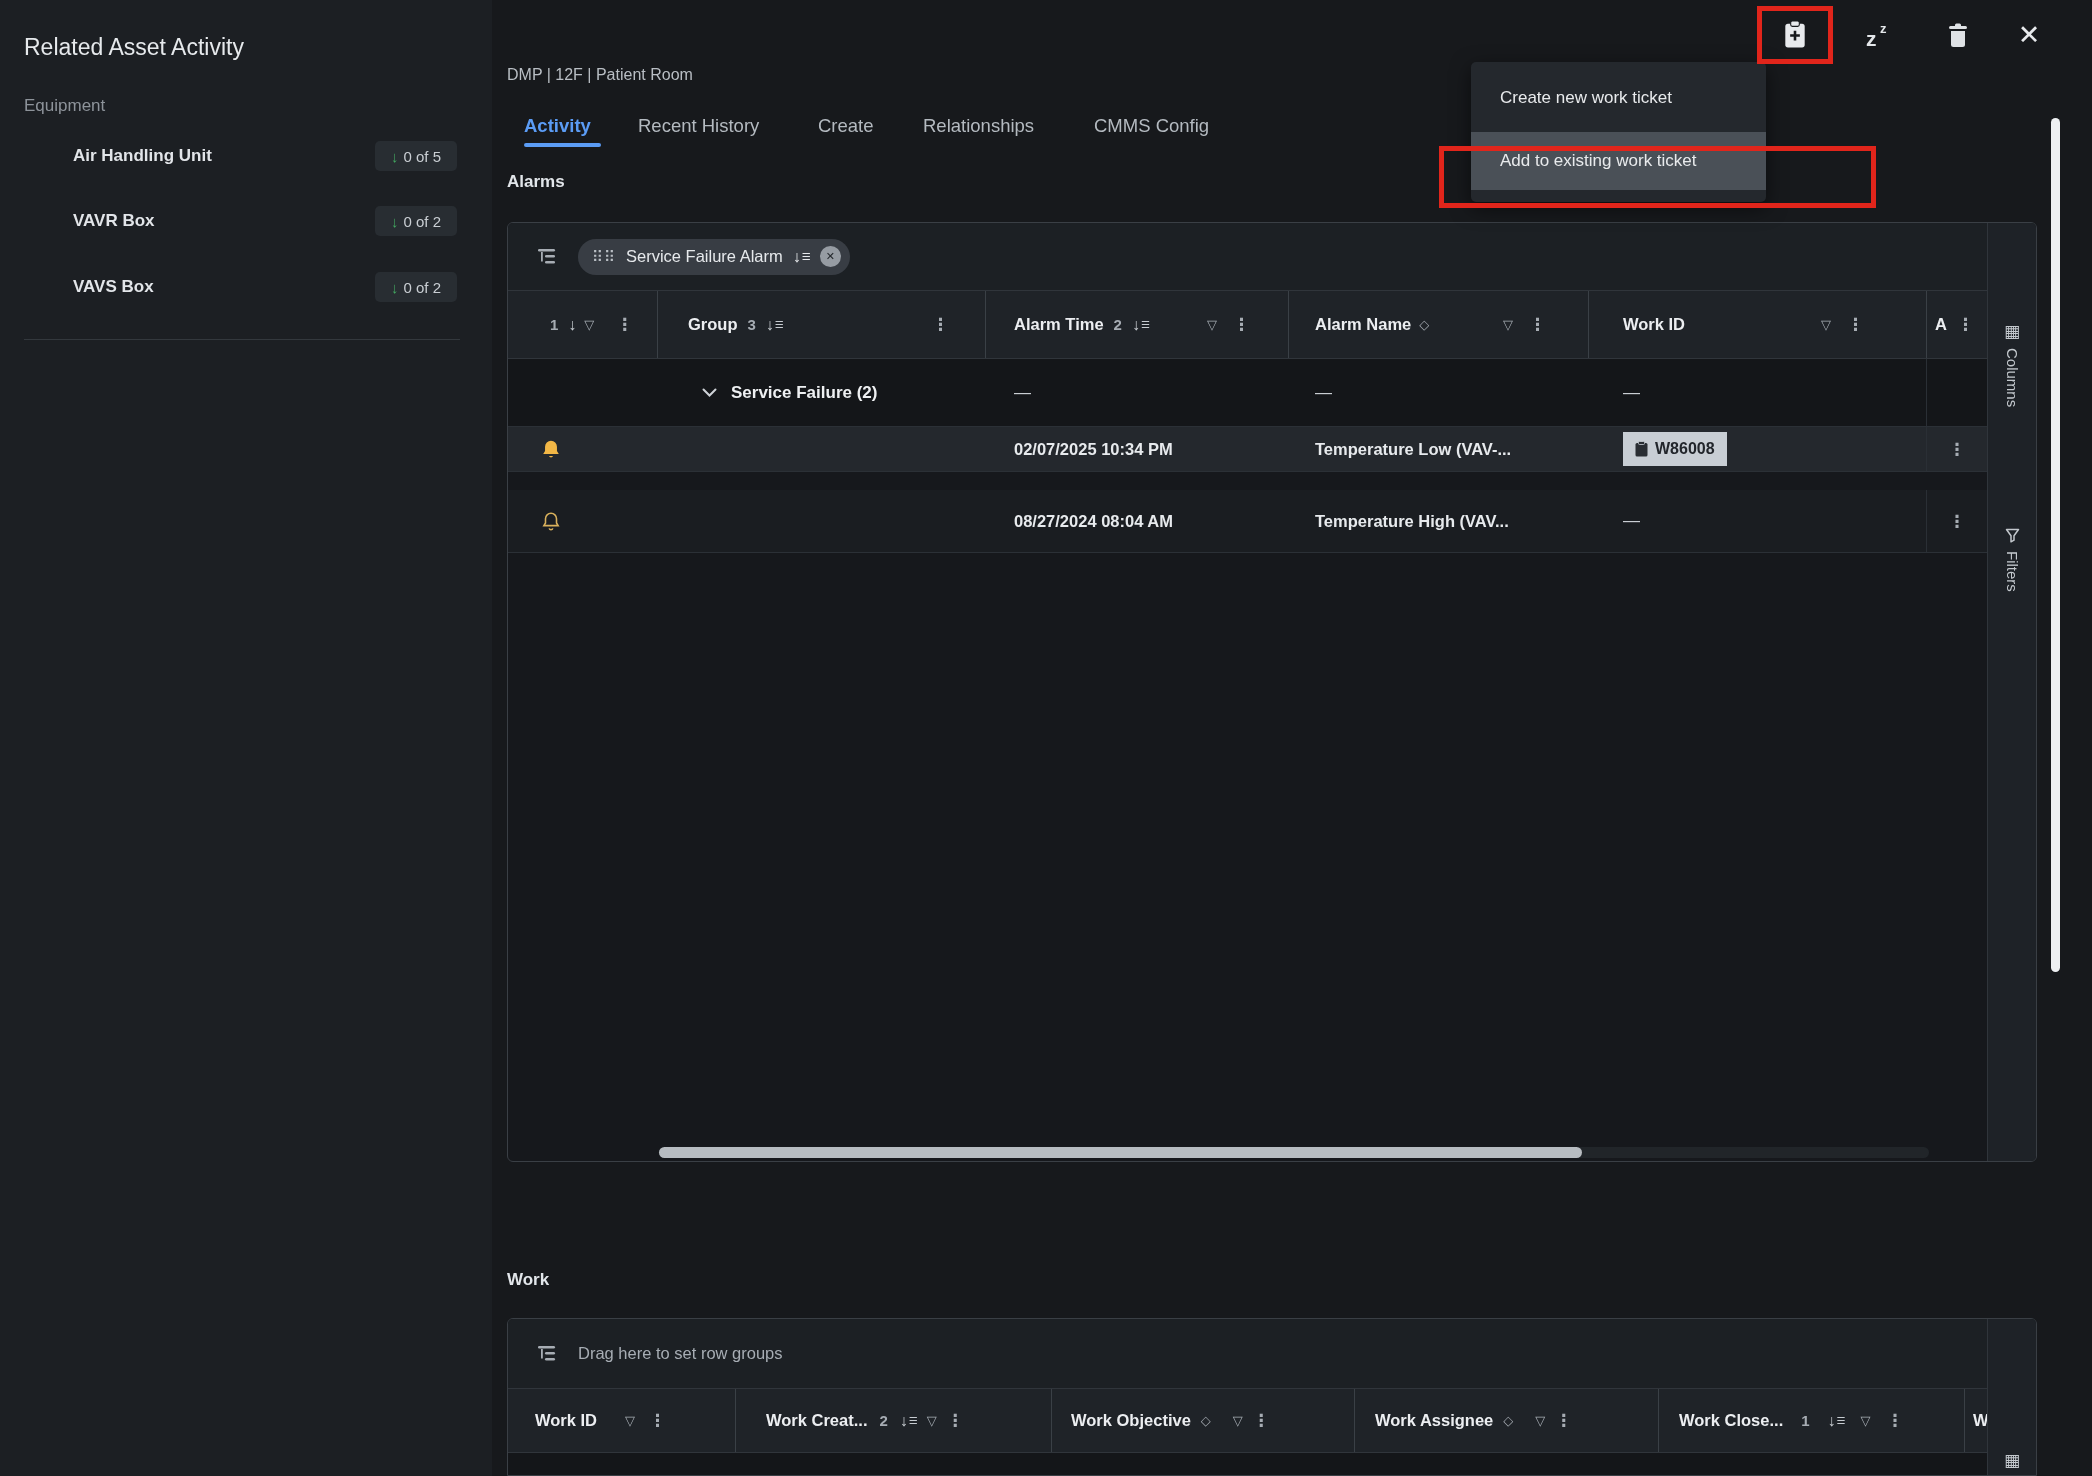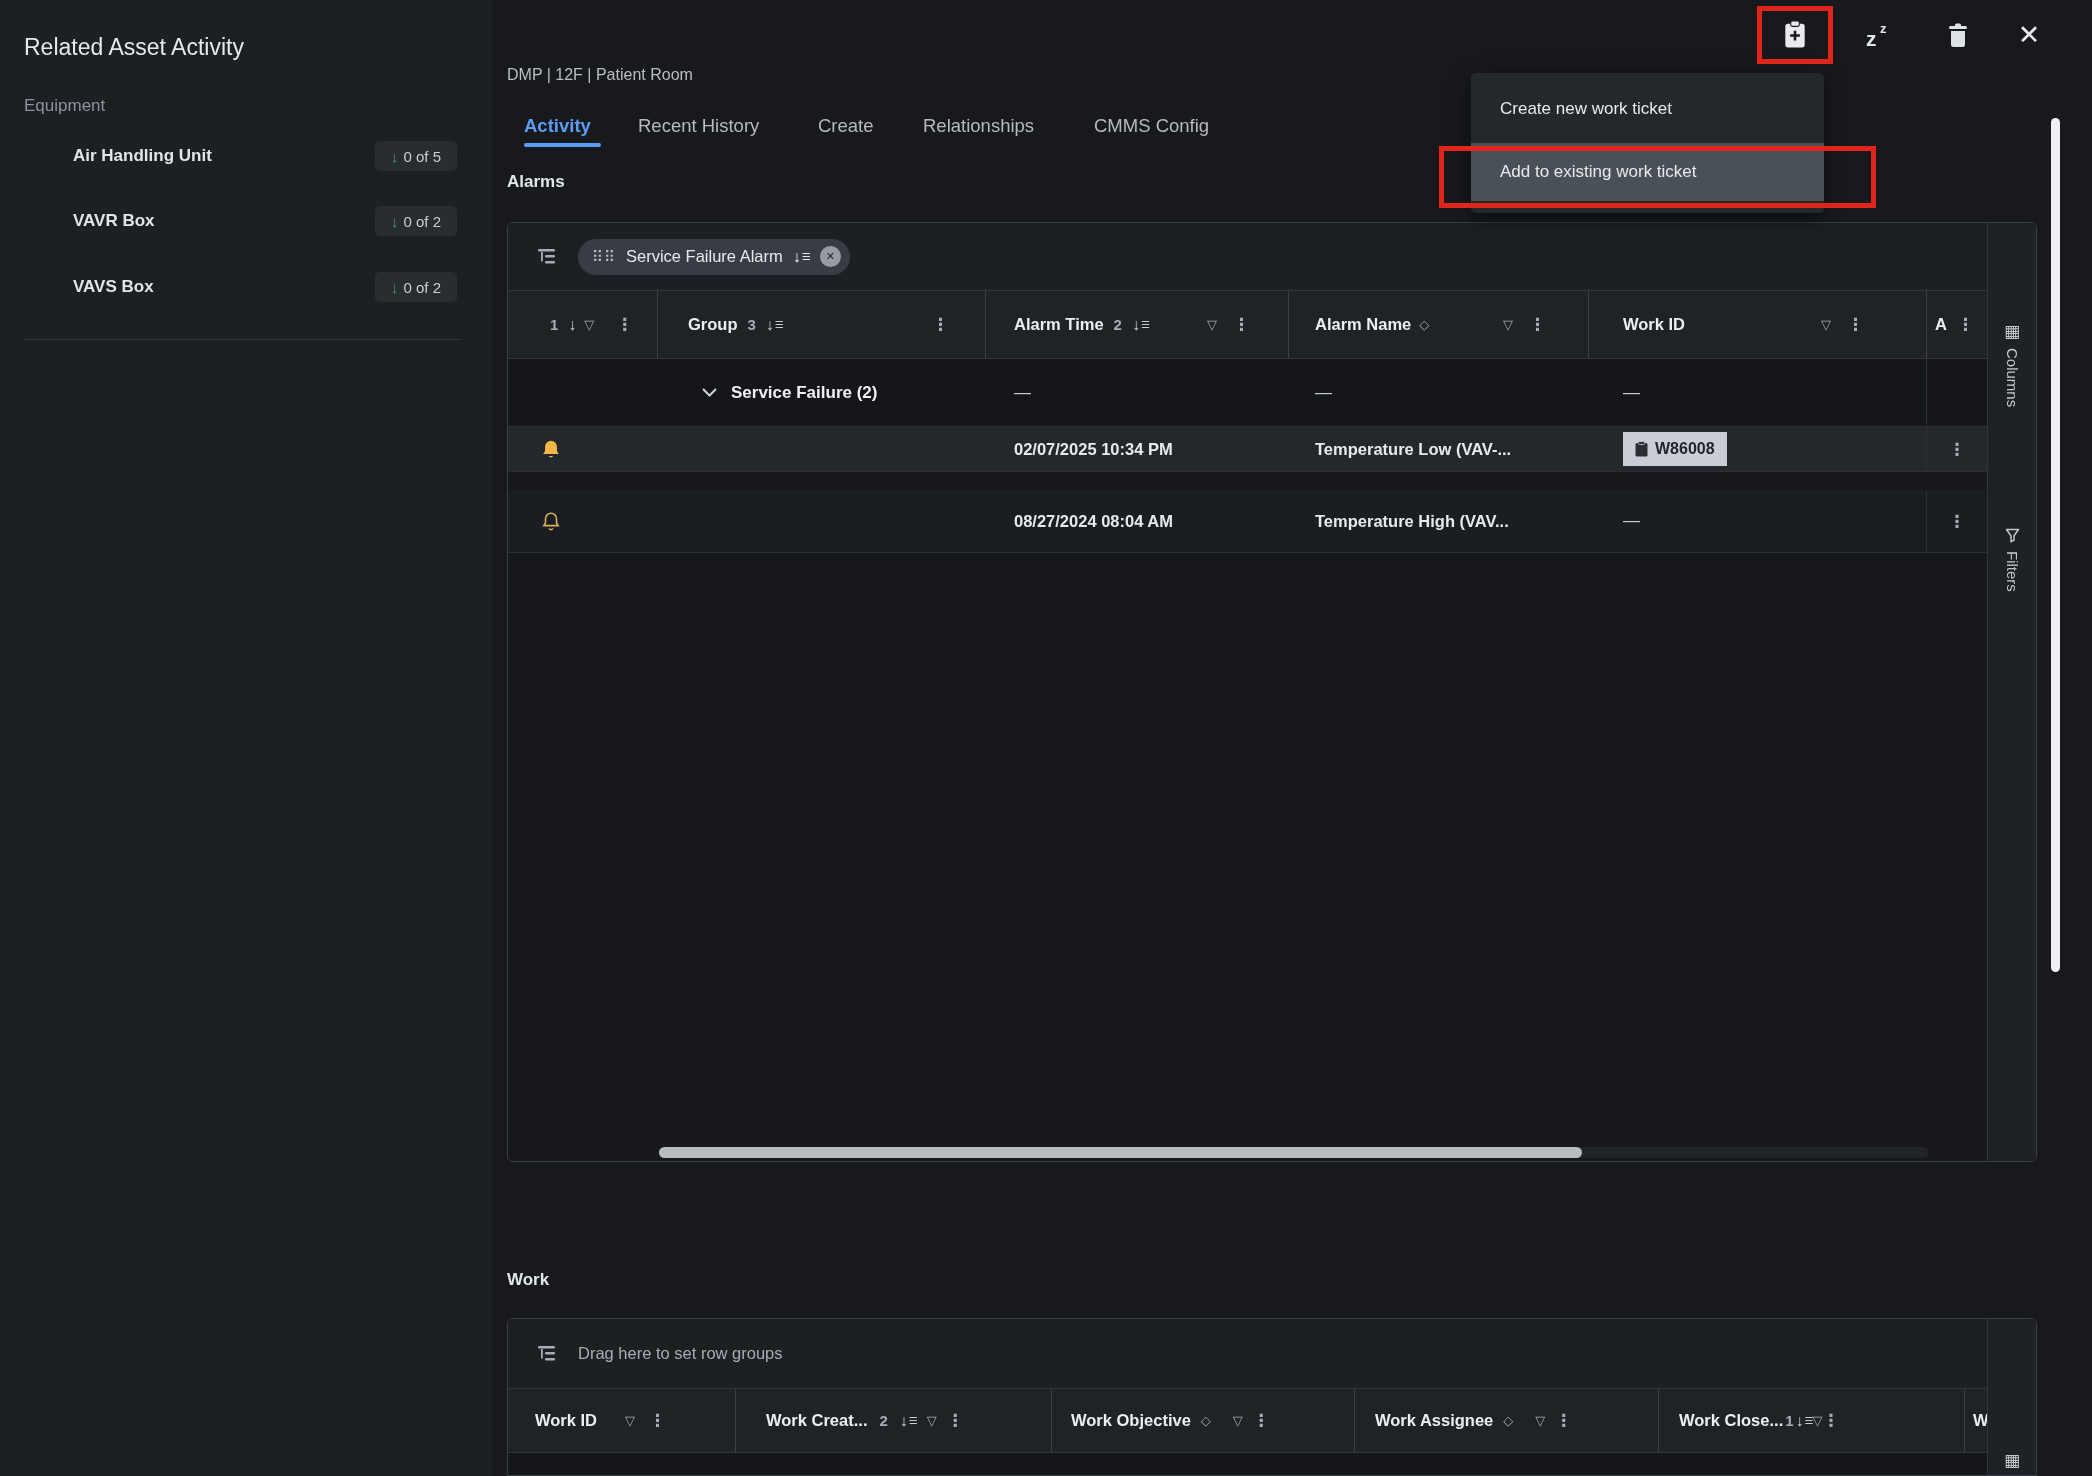--- a/index.html
+++ b/index.html
@@ -21,21 +21,21 @@
   
   .main-title{position:absolute;left:507px;top:13px;font-size:31px;font-weight:400;color:#f2f4f6}
   .breadcrumb{position:absolute;left:507px;top:66px;font-size:16px;color:#b9bec4}
   .icon-btn{position:absolute;top:14px;width:42px;height:42px;display:flex;align-items:center;justify-content:center;cursor:pointer}
   .zz{position:relative;width:26px;height:26px}
   .zz .zbig{position:absolute;left:2px;top:6px;font-size:21px;font-weight:700;color:#e4e7ea;line-height:1}
   .zz .zsmall{position:absolute;left:16px;top:0;font-size:13px;font-weight:700;color:#e4e7ea;line-height:1}
   .xclose{font-size:27px;font-weight:400;color:#e8eaed;line-height:1}
 
   
-  .menu{position:absolute;left:1471px;top:73px;width:353px;height:140px;background:#24282d;border-radius:5px;
+  .menu{position:absolute;left:1471px;top:62px;width:295px;height:140px;background:#24282d;border-radius:5px;
         box-shadow:0 6px 20px rgba(0,0,0,.55);z-index:10}
   .menu-item{position:absolute;left:0;width:100%;height:62px;display:flex;align-items:center;
              padding-left:29px;font-size:17px;color:#e8eaec;cursor:pointer}
   .menu-item.hl{background:#4a5057}
 
   
   .anno{position:absolute;border:5px solid #e1251b;z-index:20;pointer-events:none}
 
   
   .tab{position:absolute;top:114px;font-size:18.5px;color:#b4bac0;cursor:pointer;line-height:24px}
@@ -97,21 +97,21 @@
   .strip-tab{position:absolute;left:0;width:100%;display:flex;flex-direction:column;align-items:center;gap:8px;cursor:pointer}
   .strip-ic{font-size:17px;color:#c3c8cd;line-height:1}
   .strip-txt{writing-mode:vertical-rl;font-size:15px;color:#c3c8cd}
 
   
   .whdr{position:absolute;left:0;top:70px;width:1481px;height:64px;background:#1f2328;border-bottom:1px solid #30353b;display:flex}
   .wc0{width:228px;padding-left:27px;gap:14px}
   .wc1{width:316px;padding-left:30px;gap:10px}
   .wc2{width:303px;padding-left:19px;gap:10px}
   .wc3{width:304px;padding-left:20px;gap:10px}
-  .wc4{width:306px;padding-left:20px;gap:0}
+  .wc4{width:306px;padding-left:20px;gap:16px}
   .wc5{flex:1;padding-left:8px;gap:10px;border-right:none}
   .wrow-start{position:absolute;left:0;top:134px;width:1481px;height:24px;background:#141619}
 
   
   .page-scroll{position:absolute;left:2051px;top:118px;width:9px;height:854px;background:#eef0f2;border-radius:5px;cursor:pointer}
 </style>
 </head>
 <body>
 
 <div class="stage">

